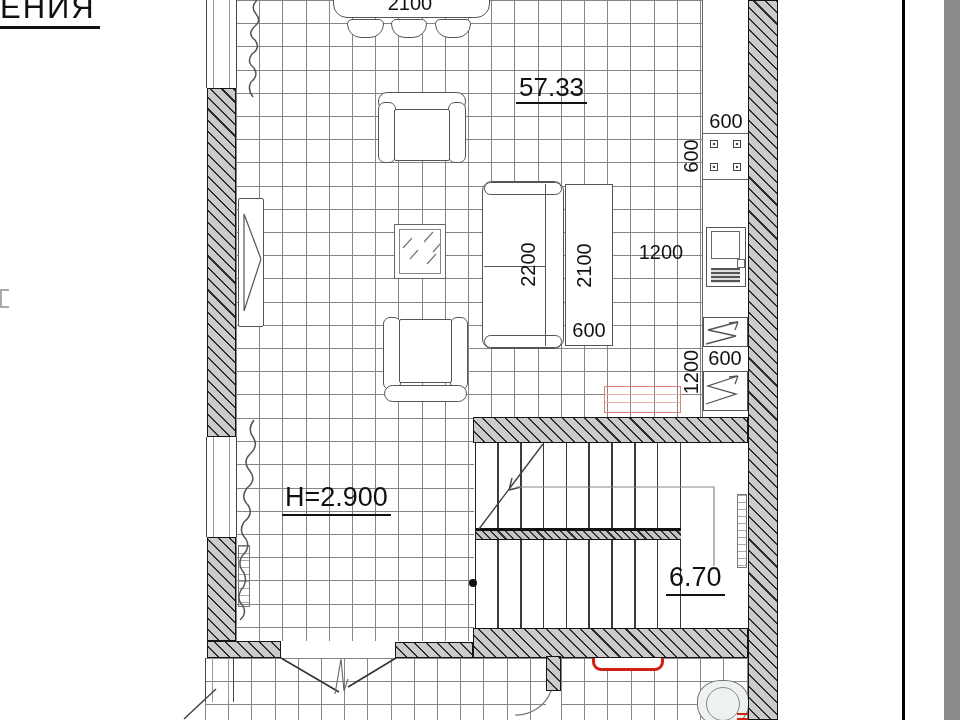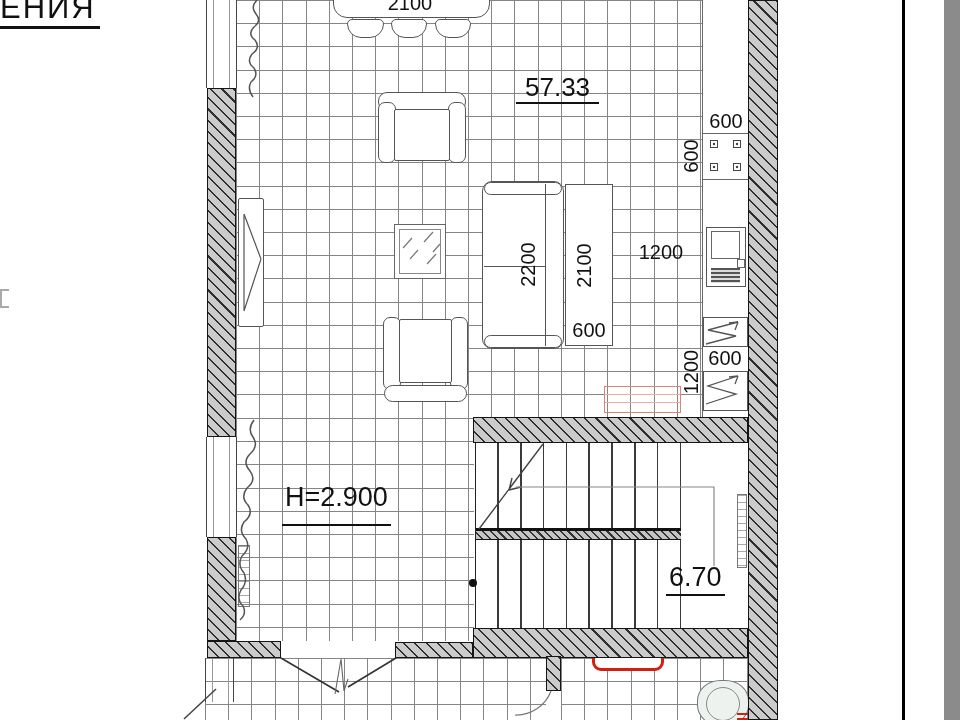--- a/index.html
+++ b/index.html
@@ -11,21 +11,21 @@
       repeating-linear-gradient(to right,#858585 0 1px,transparent 1px 23.2px),
       repeating-linear-gradient(to bottom,#858585 0 1px,transparent 1px 23.2px);}
   .wall{position:absolute;box-sizing:border-box;border:1.8px solid #151515;
     background:#cbcbcb;
     background-image:repeating-linear-gradient(45deg,transparent 0 6.5px,#2e2e2e 6.5px 8px);
     z-index:6}
   .furn{position:absolute;box-sizing:border-box;background:#fff;border:1.6px solid #555;z-index:3}
   .lbl{position:absolute;display:flex;align-items:center;justify-content:center;
        white-space:nowrap;z-index:8;color:#111;line-height:1}
   .dim{font-size:20px}
-  .area{font-size:26px;border-bottom:2px solid #111;padding:0 9px 2px}
+  .area{font-size:26px;border-bottom:2px solid #111;padding:0 3px 2px}
   .rot{transform:rotate(-90deg)}
   .win{position:absolute;box-sizing:border-box;border-left:1.5px solid #444;border-right:1.5px solid #444;
     background:linear-gradient(90deg,transparent 6px,#999 6px 7px,transparent 7px 22px,#999 22px 23px,transparent 23px);z-index:2}
   .rail{position:absolute;box-sizing:border-box;border:1px solid #777;
     background:repeating-linear-gradient(to bottom,#aaa 0 1px,transparent 1px 7px);z-index:3}
   .burner{position:absolute;width:8px;height:8px;border:1.2px solid #444;box-sizing:border-box;
     background:radial-gradient(circle,#444 1.3px,transparent 1.6px);z-index:4}
   svg.ovl{position:absolute;left:0;top:0;z-index:7;pointer-events:none}
 </style>
 </head>
@@ -103,21 +103,21 @@
   <div class="furn" style="left:703px;top:317px;width:45px;height:30px;border-width:1px"></div>
   <div class="furn" style="left:703px;top:371px;width:45px;height:40px;border-width:1px"></div>
 
   <div class="lbl dim" style="left:704px;top:110px;width:44px;height:22px">600</div>
   <div class="lbl dim rot" style="left:667px;top:146px;width:47px;height:20px">600</div>
   <div class="lbl dim" style="left:633px;top:241px;width:56px;height:22px">1200</div>
   <div class="lbl dim" style="left:702px;top:346px;width:46px;height:24px">600</div>
   <div class="lbl dim rot" style="left:663px;top:362px;width:56px;height:20px">1200</div>
 
   <div class="lbl area" style="left:516px;top:74px">57.33</div>
-  <div class="lbl" style="left:282px;top:484px;font-size:27px;border-bottom:2px solid #111;padding:0 3px 13px">H=2.900</div>
+  <div class="lbl" style="left:282px;top:484px;font-size:27px;border-bottom:2px solid #111;padding:0 3px 3px">H=2.900</div>
   <div class="lbl" style="left:666px;top:564px;font-size:27px;border-bottom:2px solid #111;padding:0 3px 3px">6.70</div>
 
   <div class="abs" style="left:475px;top:443px;width:273px;height:185px;background:#fff;border-left:1.6px solid #222;z-index:2">
     <div class="abs" style="left:0;top:0;width:207px;height:185px;background:repeating-linear-gradient(to right,transparent 0 21.3px,#3a3a3a 21.3px 22.8px)"></div>
     <div class="abs" style="left:0;top:85px;width:205px;height:12px;border-top:3px solid #111;border-bottom:1px solid #111;background:#c4c4c4;background-image:repeating-linear-gradient(45deg,transparent 0 4px,#333 4px 5.5px)"></div>
     <div class="rail" style="left:261px;top:51px;width:10px;height:74px"></div>
   </div>
   <div class="abs" style="left:469px;top:579px;width:8px;height:8px;border-radius:50%;background:#111;z-index:7"></div>
 
   <div class="abs" style="left:604px;top:386px;width:77px;height:27px;border:1.4px solid #dc8376;z-index:3;background:linear-gradient(to bottom,transparent 7px,#e8b0a6 7px 8.4px,transparent 8.4px 15px,#e8b0a6 15px 16.4px,transparent 16.4px)"></div>

